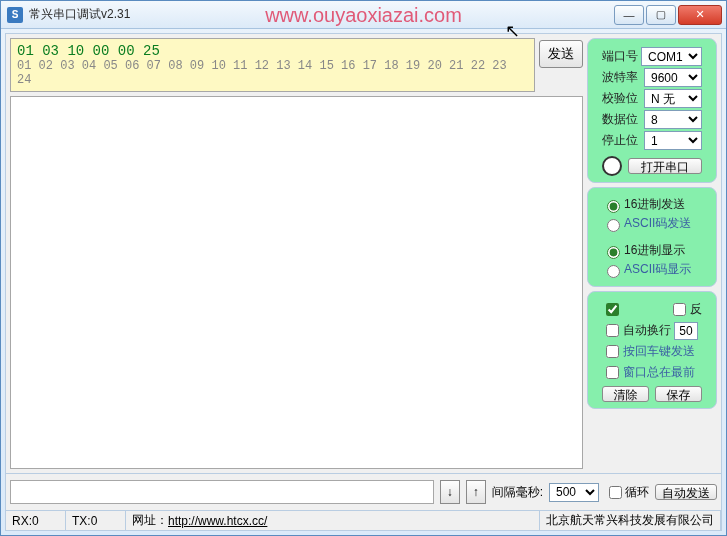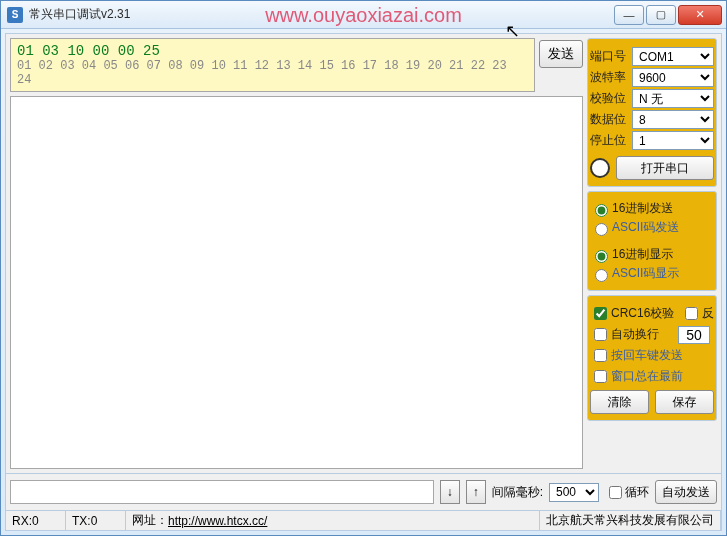--- a/index.html
+++ b/index.html
@@ -103,57 +103,57 @@
     background: #fff;
   }
   .right-col {
     width: 134px;
     padding: 4px 4px 4px 0;
     display: flex; flex-direction: column;
     gap: 4px;
   }
   .group {
     border: 1px solid #b9cde2;
-    background: #eab308;
-    padding: 6px 2px;
-    border-radius: 3px;
+    background: #86efac;
+    padding: 6px 14px;
+    border-radius: 8px;
   }
   .cfg-row { display: flex; align-items: center; margin: 2px 0; }
   .cfg-lbl { width: 42px; color: #222; }
   .cfg-sel {
     flex: 1; height: 19px;
     border: 1px solid #7f9db9;
     background: #fff;
     font-size: 12px;
     padding: 0 2px;
   }
   .open-row { display: flex; align-items: center; margin-top: 6px; gap: 6px; }
   .led {
     width: 20px; height: 20px; border: 2px solid #333; border-radius: 50%;
     background: #fff;
   }
   .btn {
     border: 1px solid #8a8a8a;
     background: linear-gradient(#fdfdfd,#e4e4e4);
     border-radius: 3px;
-    height: 24px;
+    height: 16px;
     padding: 0 6px;
     font-size: 12px;
   }
   .radio-row, .check-row {
     display: flex; align-items: center;
     margin: 2px 0;
     color: #222;
   }
   .radio-row input, .check-row input { margin-right: 4px; accent-color: #2b7f2b; }
   .radio-row.disabled, .check-row.blue { color: #3a5ea3; }
   .num-input {
-    width: 32px; height: 18px;
+    width: 24px; height: 18px;
     border: 1px solid #7f9db9; background: #fff;
-    text-align: center; font-size: 14px;
+    text-align: center; font-size: 12px;
     margin-left: auto;
   }
   .btn-row { display: flex; gap: 6px; margin-top: 4px; }
   .btn-row .btn { flex: 1; }
   .bottom-bar {
     border-top: 1px solid #b9cde2;
     padding: 4px;
     display: flex; flex-direction: column;
     gap: 2px;
   }
@@ -278,21 +278,20 @@
           <label class="radio-row disabled">
               <input type="radio" style="">
               <span>ASCII码显示</span>
             </label>
         </div>
 
         <div class="group">
           <div class="check-row">
             <label style="display:flex;align-items:center;">
                 <input type="checkbox" checked="" style="">
-                <span>CRC16校验</span>
               </label>
             <label style="display:flex;align-items:center;margin-left:auto;">
                 <input type="checkbox" style="">
                 <span>反</span>
               </label>
           </div>
           <div class="check-row">
             <label style="display:flex;align-items:center;">
                 <input type="checkbox" style="">
                 <span>自动换行</span>

